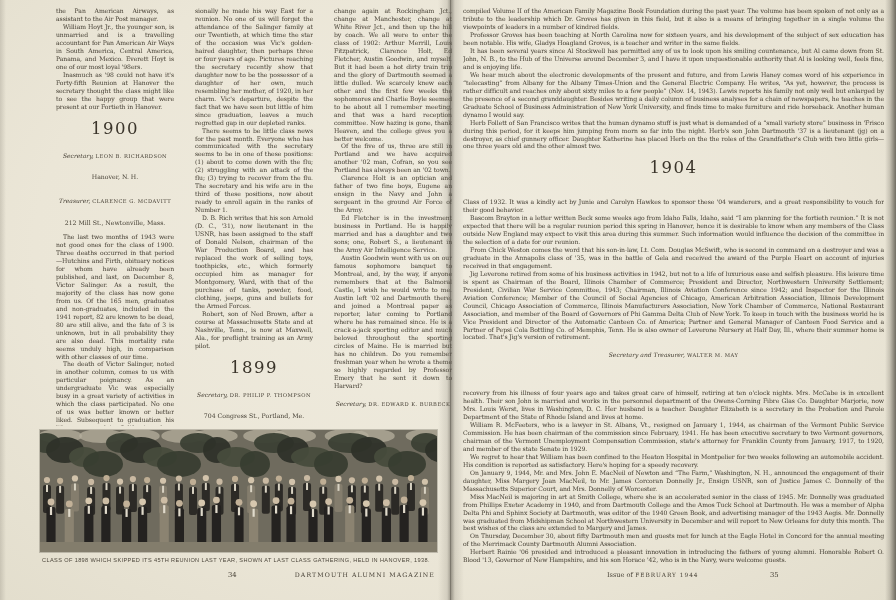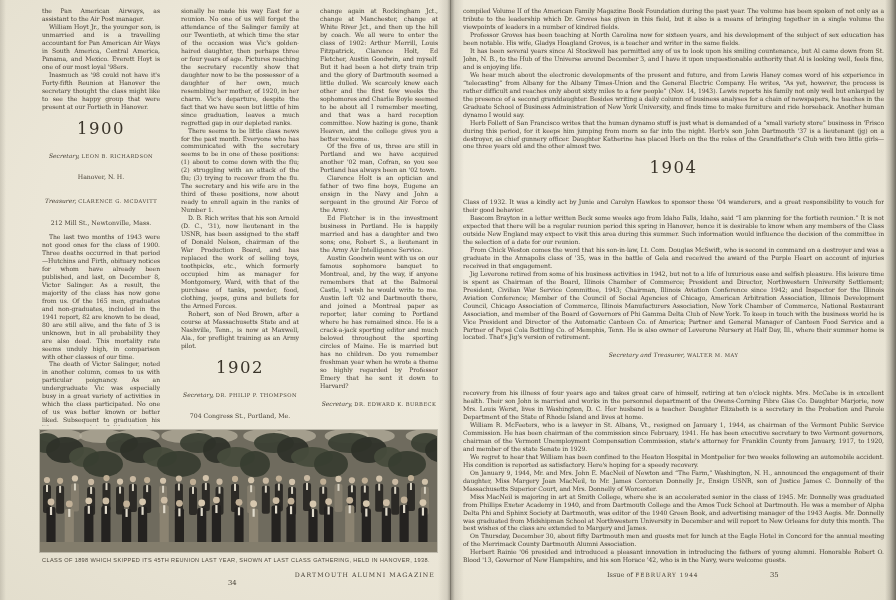--- a/index.html
+++ b/index.html
@@ -4,41 +4,41 @@
 <title>Document</title>
 <style>
   html,body{margin:0;padding:0;}
   body{width:896px;height:600px;overflow:hidden;font-family:"DejaVu Serif",serif;}
   .spread{position:relative;width:896px;height:600px;
     background:radial-gradient(ellipse at 48% 42%, #f0ecdf 0%, #ebe6d7 60%, #e2ddcc 100%);}
   .page{position:absolute;top:0;height:600px;}
   .page-left{left:0;width:450px;}
   .page-right{left:452px;width:444px;}
   .textarea{position:absolute;display:flex;}
-  .ta-left{top:7px;left:42px;width:396px;height:419px;gap:21px;}
+  .ta-left{top:7px;left:56px;width:396px;height:419px;gap:21px;}
   .ta-right{top:7px;left:11px;width:421px;height:557px;gap:16px;flex-direction:column;}
   .col{flex:1 1 0;overflow:hidden;}
   .col p{margin:0;font-size:6.1px;line-height:1.31;letter-spacing:-0.06px;
     text-align:justify;color:#423c31;text-indent:7px;}
   .col p.noind{text-indent:0;}
   .yr{font-size:16.5px;text-align:center;color:#3a342a;margin:8px 0 4px;
     letter-spacing:1.5px;font-weight:normal;}
   .officer{text-align:center;margin:0 0 2.5px;color:#423c31;line-height:1.35;}
   .olabel{font-style:italic;font-size:6px;}
   .oname{font-size:5.2px;letter-spacing:0.45px;}
   .oaddr{font-size:6.2px;}
   .photo{position:absolute;left:40px;top:430px;width:397px;height:122px;margin:0;
     background:#6f6b5e;box-shadow:0 0 0 1px rgba(60,55,45,.25);}
   .photo svg{display:block;width:100%;height:100%;}
   .caption{position:absolute;left:42px;top:557px;width:396px;
     font-family:"Liberation Sans",sans-serif;font-size:5.6px;letter-spacing:0.38px;
     color:#4c463b;white-space:nowrap;}
   .footer{position:absolute;top:570px;left:0;right:0;height:12px;color:#453f34;}
   .pgnum{position:absolute;font-size:6.8px;}
-  .pg34{left:228px;top:1px;margin-top:8px;}
+  .pg34{left:228px;top:1px;}
   .runtitle{position:absolute;right:15px;top:1px;font-size:6.2px;letter-spacing:1.1px;}
   .issue{position:absolute;left:155px;top:1px;font-size:6.6px;}
   .issue .ital{}
   .issue .caps{font-size:5.8px;letter-spacing:1px;}
   .pg35{left:318px;top:1px;}
   .gutter{position:absolute;left:438px;top:0;width:26px;height:600px;pointer-events:none;
     background:linear-gradient(90deg, rgba(110,105,93,0) 0%, rgba(110,105,93,.18) 35%,
       rgba(88,84,74,.55) 50%, rgba(110,105,93,.18) 65%, rgba(110,105,93,0) 100%);}
   .gutterline{position:absolute;left:450px;top:0;width:1px;height:600px;background:rgba(95,90,80,.55);}
   .edge-right{position:absolute;right:0;top:0;width:11px;height:600px;pointer-events:none;
@@ -61,21 +61,21 @@
           <div class="officer"><span class="olabel">Secretary, </span><span class="oname">LEON B. RICHARDSON</span><br><span class="oaddr">Hanover, N. H.</span></div>
           <div class="officer"><span class="olabel">Treasurer, </span><span class="oname">CLARENCE G. MCDAVITT</span><br><span class="oaddr">212 Mill St., Newtonville, Mass.</span></div>
           <p>The last two months of 1943 were not good ones for the class of 1900. Three deaths occurred in that period—Hutchins and Firth, obituary notices for whom have already been published, and last, on December 8, Victor Salinger. As a result, the majority of the class has now gone from us. Of the 165 men, graduates and non-graduates, included in the 1941 report, 82 are known to be dead, 80 are still alive, and the fate of 3 is unknown, but in all probability they are also dead. This mortality rate seems unduly high, in comparison with other classes of our time.</p>
           <p>The death of Victor Salinger, noted in another column, comes to us with particular poignancy. As an undergraduate Vic was especially busy in a great variety of activities in which the class participated. No one of us was better known or better liked. Subsequent to graduation his life was passed in California, where for many years he was highly successful in business, only to be hard hit, without ever losing his courage, in the depression of 1929. Perhaps no one of us felt more the loss of companionship with the group on account of the demands of geography than did Vic. To the last he was intensely interested in all class and college activities. Occa-</p>
         </div>
         <div class="col">
           <p class="noind">sionally he made his way East for a reunion. No one of us will forget the attendance of the Salinger family at our Twentieth, at which time the star of the occasion was Vic's golden-haired daughter, then perhaps three or four years of age. Pictures reaching the secretary recently show that daughter now to be the possessor of a daughter of her own, much resembling her mother, of 1920, in her charm. Vic's departure, despite the fact that we have seen but little of him since graduation, leaves a much regretted gap in our depleted ranks.</p>
           <p>There seems to be little class news for the past month. Everyone who has communicated with the secretary seems to be in one of these positions: (1) about to come down with the flu; (2) struggling with an attack of the flu; (3) trying to recover from the flu. The secretary and his wife are in the third of these positions, now about ready to enroll again in the ranks of Number 1.</p>
           <p>D. B. Rich writes that his son Arnold (D. C., '31), now lieutenant in the USNR, has been assigned to the staff of Donald Nelson, chairman of the War Production Board, and has replaced the work of selling toys, toothpicks, etc., which formerly occupied him as manager for Montgomery, Ward, with that of the purchase of tanks, powder, food, clothing, jeeps, guns and bullets for the Armed Forces.</p>
           <p>Robert, son of Ned Brown, after a course at Massachusetts State and at Nashville, Tenn., is now at Maxwell, Ala., for preflight training as an Army pilot.</p>
-          <div class="yr">1902</div>
+          <div class="yr">1899</div>
           <div class="officer"><span class="olabel">Secretary, </span><span class="oname">DR. PHILIP P. THOMPSON</span><br><span class="oaddr">704 Congress St., Portland, Me.</span></div>
           <div class="officer"><span class="olabel">Treasurer, </span><span class="oname">ARTHUR S. HOUGHTON</span><br></div>
         </div>
         <div class="col">
           <p class="noind">change again at Rockingham Jct., change at Manchester, change at White River Jct., and then up the hill by coach. We all were to enter the class of 1902: Arthur Merrill, Louis Fitzpatrick, Clarence Holt, Ed Fletcher, Austin Goodwin, and myself. But it had been a hot dirty train trip and the glory of Dartmouth seemed a little dulled. We scarcely knew each other and the first few weeks the sophomores and Charlie Boyle seemed to be about all I remember meeting, and that was a hard reception committee. Now hazing is gone, thank Heaven, and the college gives you a better welcome.</p>
           <p>Of the five of us, three are still in Portland and we have acquired another '02 man, Cofran, so you see Portland has always been an '02 town.</p>
           <p>Clarence Holt is an optician and father of two fine boys, Eugene an ensign in the Navy and John a sergeant in the ground Air Force of the Army.</p>
           <p>Ed Fletcher is in the investment business in Portland. He is happily married and has a daughter and two sons; one, Robert S., a lieutenant in the Army Air Intelligence Service.</p>
           <p>Austin Goodwin went with us on our famous sophomore banquet to Montreal, and, by the way, if anyone remembers that at the Balmoral Castle, I wish he would write to me. Austin left '02 and Dartmouth there, and joined a Montreal paper as reporter, later coming to Portland where he has remained since. He is a crack-a-jack sporting editor and much beloved throughout the sporting circles of Maine. He is married but has no children. Do you remember freshman year when he wrote a theme so highly regarded by Professor Emery that he sent it down to Harvard?</p>
           <div class="officer"><span class="olabel">Secretary, </span><span class="oname">DR. EDWARD K. BURBECK</span><br></div>

